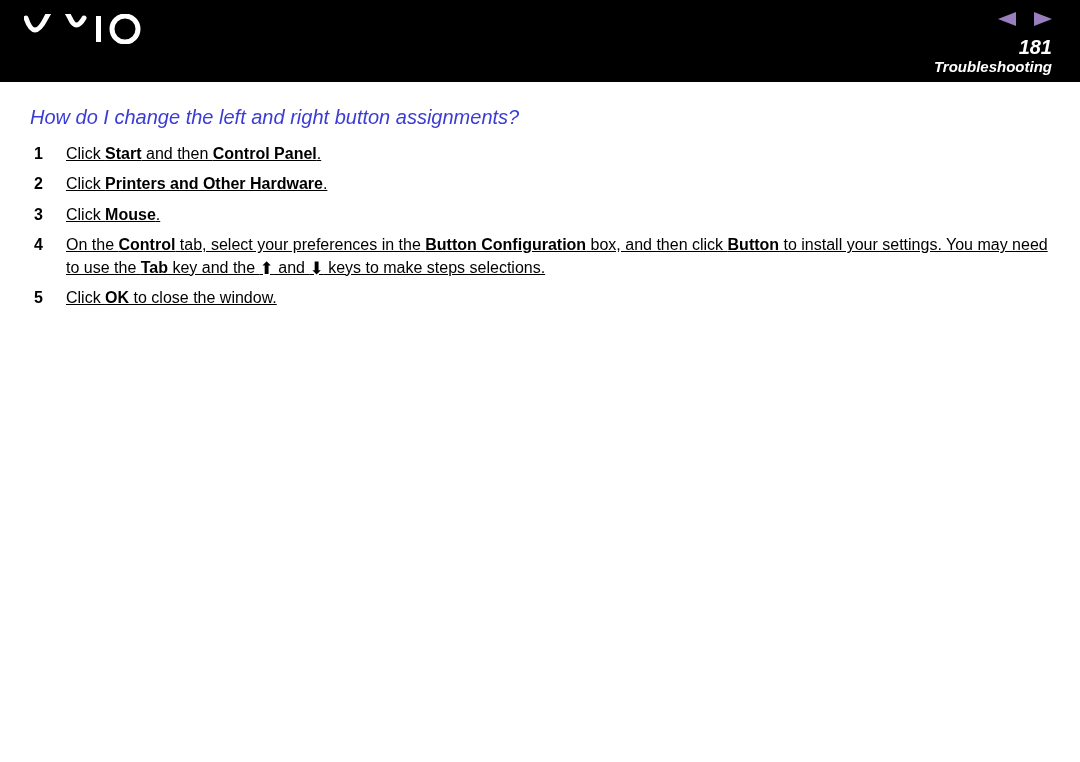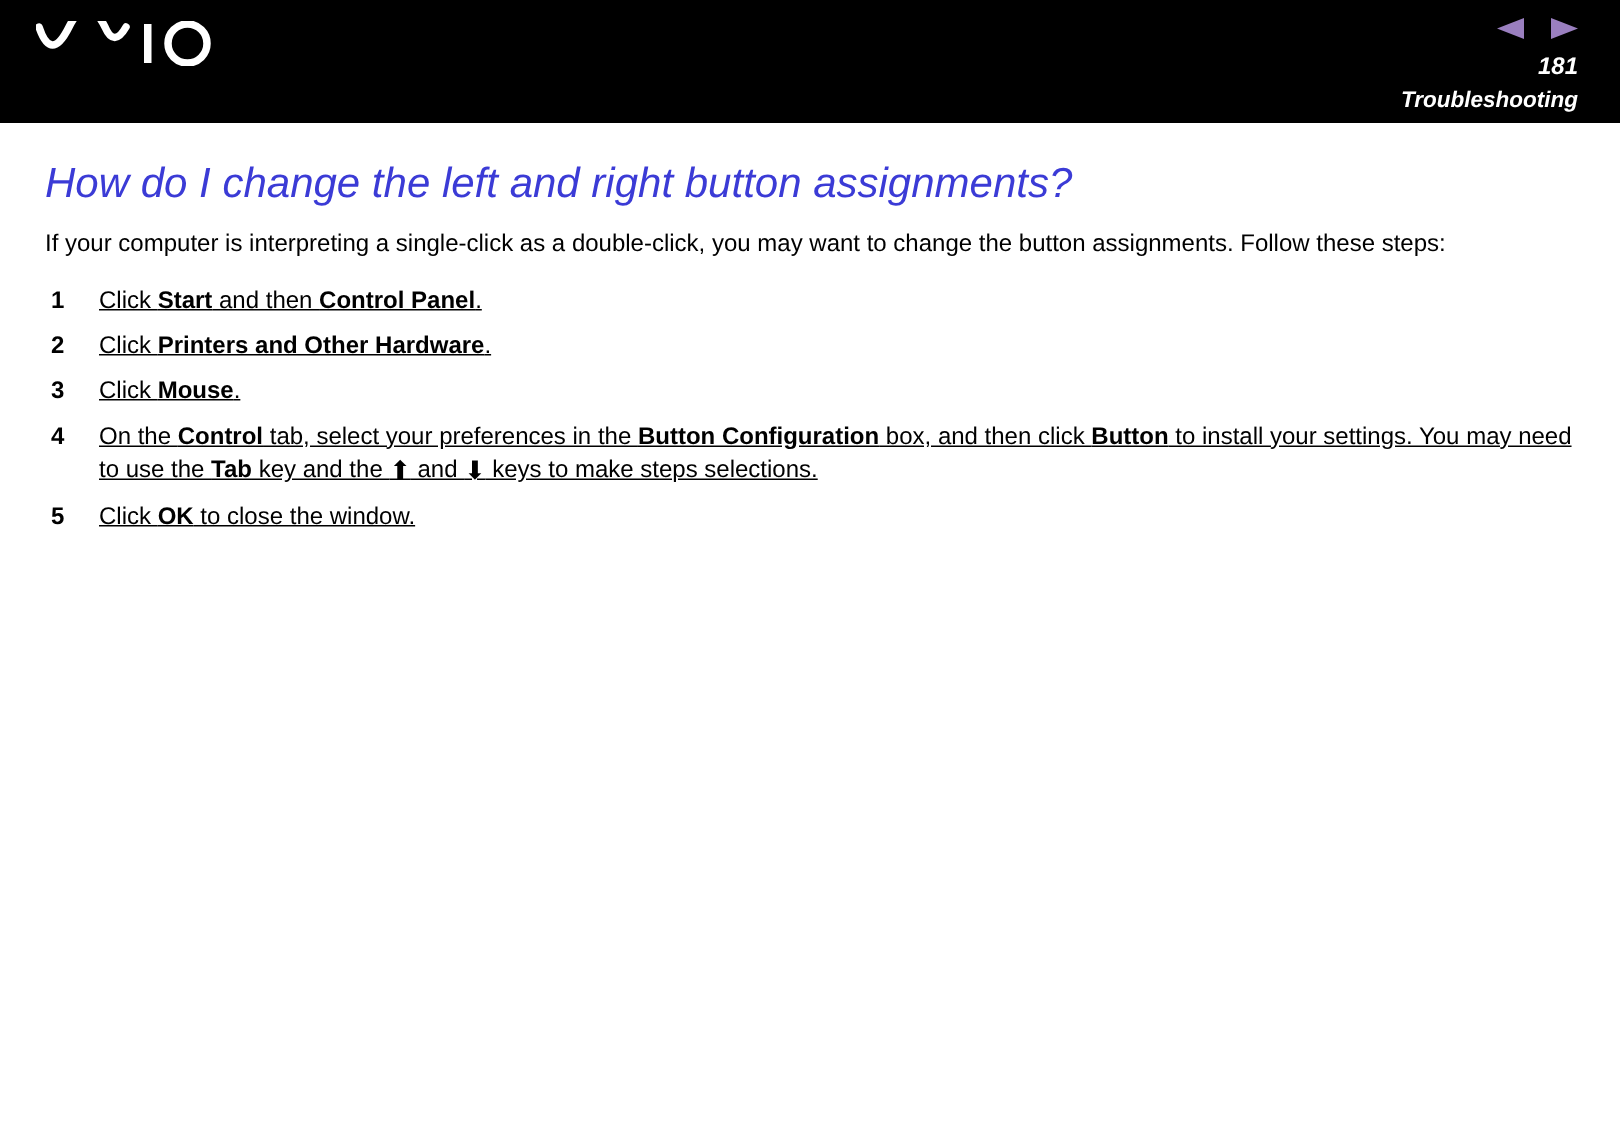--- a/index.html
+++ b/index.html
@@ -28,38 +28,38 @@
     display: flex;
     gap: 18px;
   }
   .nav-arrows svg { fill: #9a7fbf; }
   .page-number {
     position: absolute;
     top: 36px;
     right: 28px;
     font-style: italic;
     font-weight: bold;
-    font-size: 16px;
+    font-size: 20px;
   }
   .section-label {
     position: absolute;
     top: 58px;
     right: 28px;
     font-style: italic;
     font-weight: bold;
     font-size: 15px;
     margin-left: 16px;
   }
   .content {
     padding: 24px 30px 0 30px;
   }
   .title {
     color: #3b3bd6;
     font-style: italic;
-    font-size: 28px;
+    font-size: 20px;
     margin-bottom: 14px;
     font-weight: 500;
   }
   .intro {
     font-size: 16px;
     line-height: 1.35;
     margin-bottom: 16px;
   }
   .steps {
     list-style: none;
@@ -112,21 +112,20 @@
           <polygon points="0,0 0,14 18,7"></polygon>
         </svg>
     </span>
   </div>
   <div class="page-number">181</div>
   <div class="section-label">Troubleshooting</div>
 </div>
 
 <div class="content">
   <h1 class="title">How do I change the left and right button assignments?</h1>
-  <p class="intro">If your computer is interpreting a single-click as a double-click, you may want to change the button assignments. Follow these steps:</p>
 
   <ol class="steps">
     <li>
       <span>Click </span><b>Start</b><span> and then </span><b>Control Panel</b><span>.</span>
     </li>
     <li>
       <span>Click </span><b>Printers and Other Hardware</b><span>.</span>
     </li>
     <li>
       <span>Click </span><b>Mouse</b><span>.</span>

